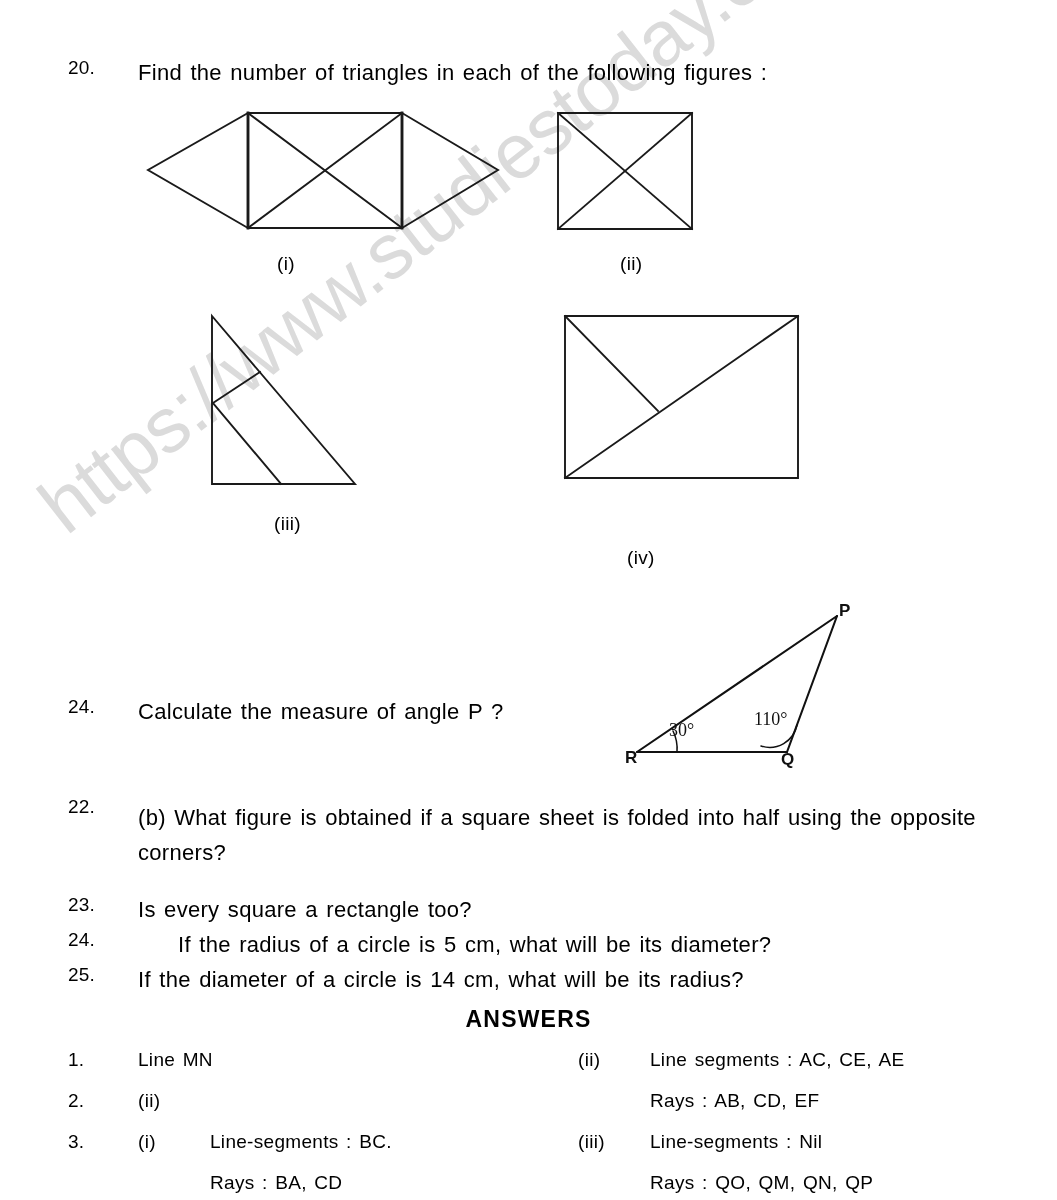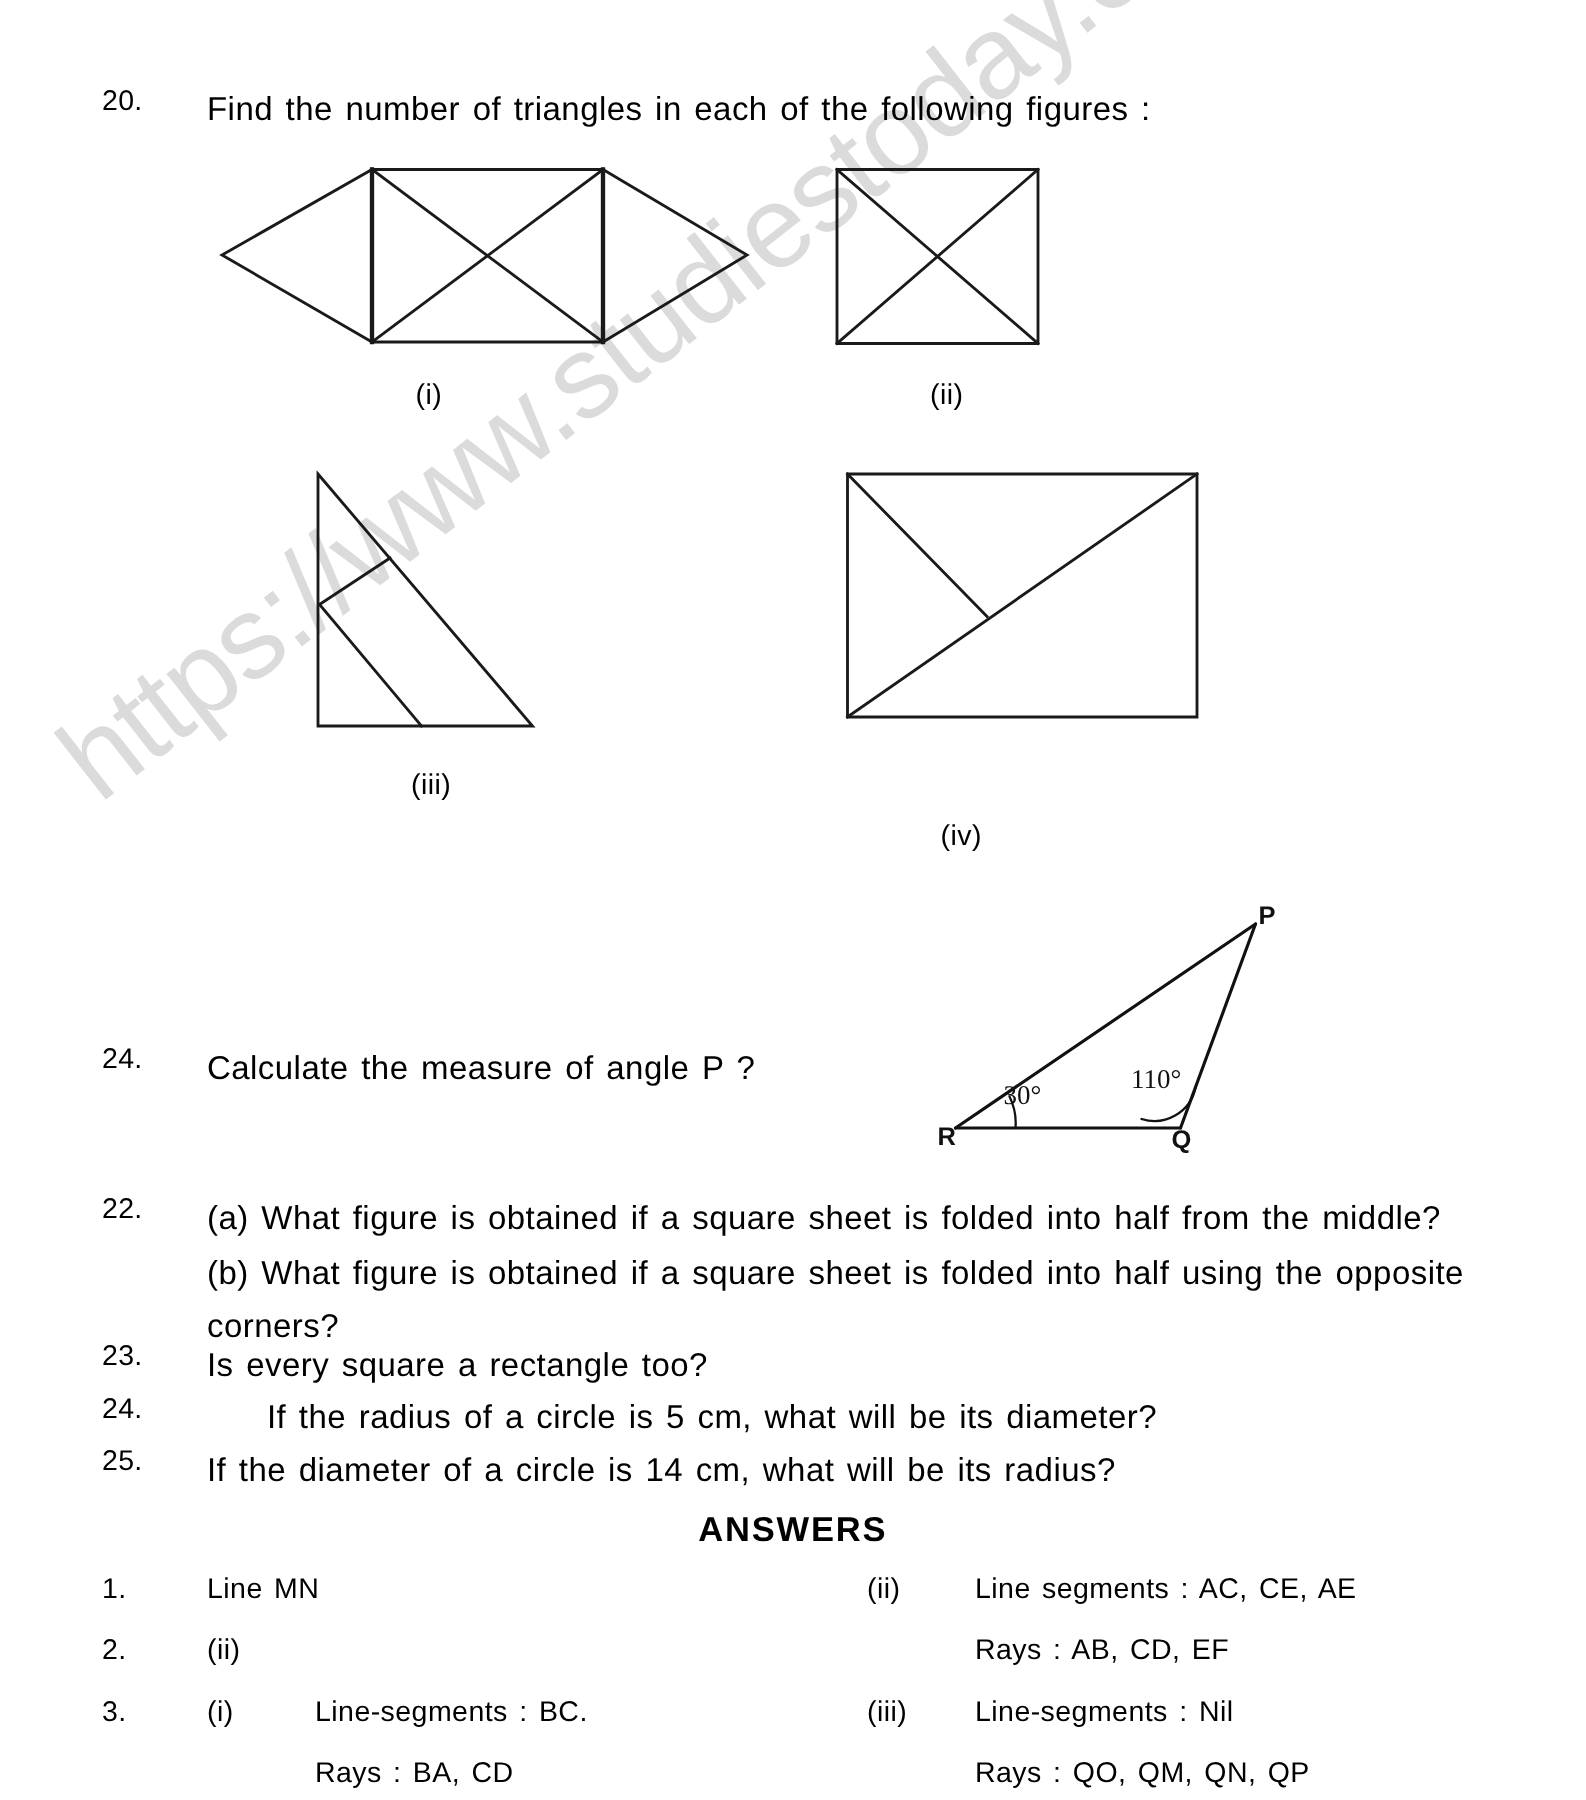--- a/index.html
+++ b/index.html
@@ -199,21 +199,20 @@
     </svg>
     <div class="vlabel" style="left:625px; top:748px;">R</div>
     <div class="vlabel" style="left:781px; top:750px;">Q</div>
     <div class="vlabel" style="left:839px; top:601px;">P</div>
     <div class="anglabel" style="left:669px; top:720px;">30°</div>
     <div class="anglabel" style="left:754px; top:709px;text-align:right;">110°</div>
 
     <div class="qrow" style="left:68px; top:796px; width:940px;">
       <div class="qnum">22.</div>
       <div style="width:870px;">
-        <div class="qtext">(a) What figure is obtained if a square sheet is folded into half from the middle?</div>
         <div class="qtext" style="margin-top:6px;">(b) What figure is obtained if a square sheet is folded into half using the opposite</div>
         <div class="qtext" style="margin-top:4px; ">corners?</div>
       </div>
     </div>
 
     <div class="qrow" style="left:68px; top:894px; width:800px;">
       <div class="qnum">23.</div>
       <div class="qtext">Is every square a rectangle too?</div>
     </div>
 

